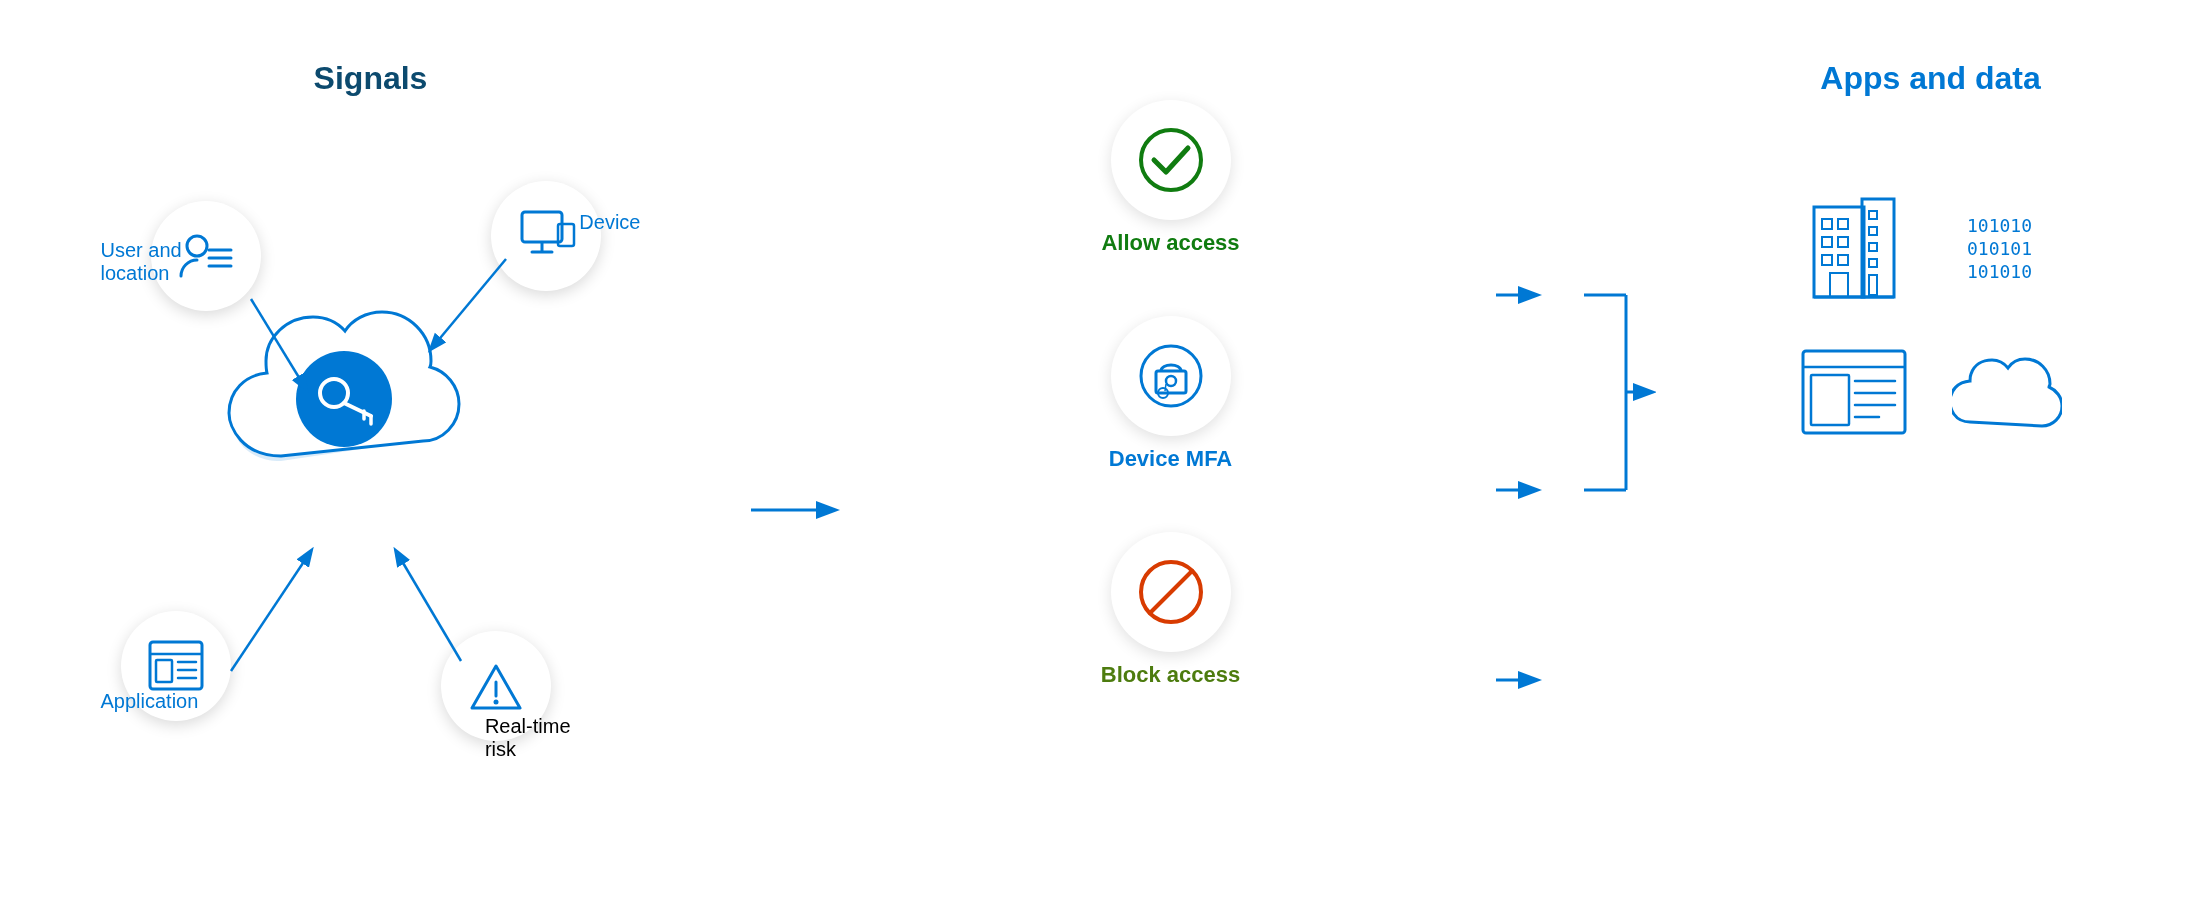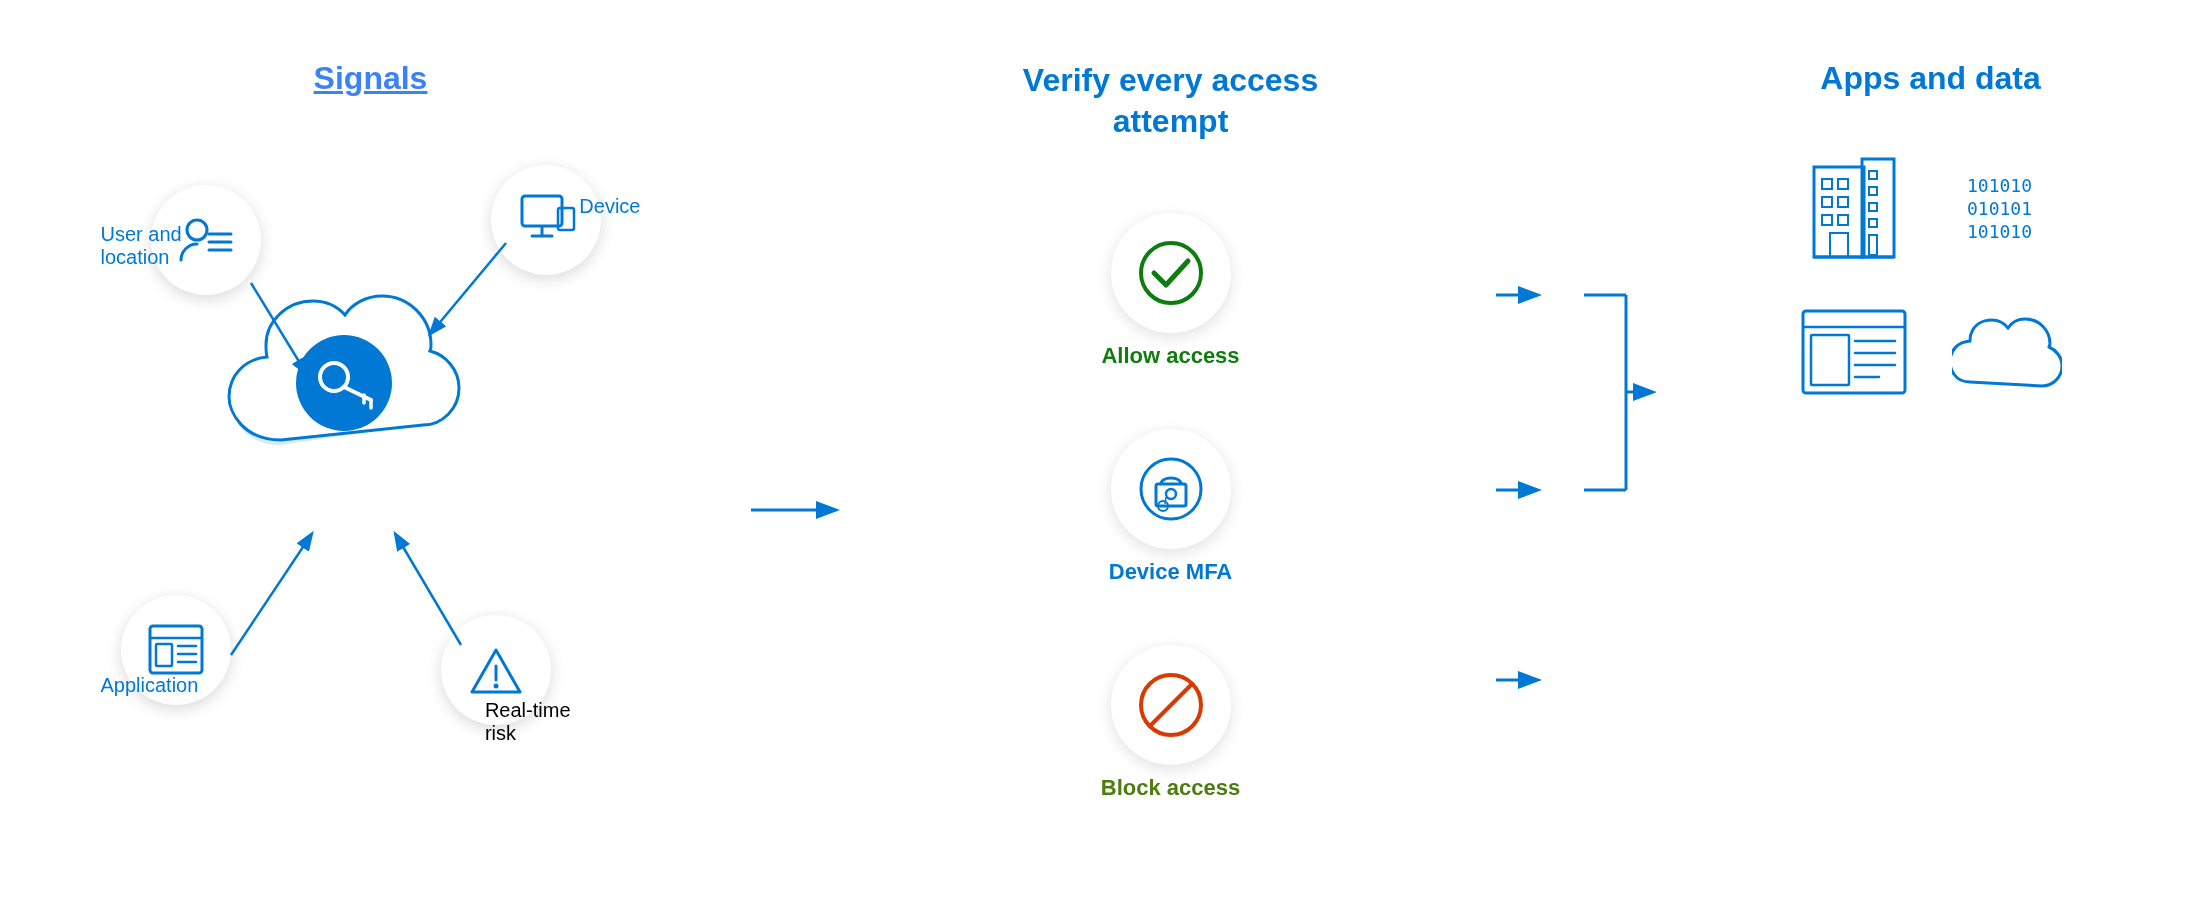--- a/index.html
+++ b/index.html
@@ -24,25 +24,24 @@
     }
 
     
     .signals-section {
       width: 520px;
       position: relative;
       height: 780px;
     }
     .signals-title {
       text-align: center;
-      color: #3b82f6;
+      color: #0c4a6e;
       font-size: 32px;
       font-weight: 600;
-      margin-bottom: 8px;
-      text-decoration: underline;
+      margin-bottom: 24px;
     }
     .signal-icons-area {
       position: relative;
       width: 520px;
       height: 720px;
     }
     
     .cloud-container {
       position: absolute;
       left: 110px;
@@ -141,20 +140,21 @@
       height: 780px;
       display: flex;
       flex-direction: column;
       align-items: center;
     }
     .apps-title {
       color: #0078d4;
       font-size: 32px;
       font-weight: 600;
       text-align: center;
+      margin-bottom: 40px;
     }
     .apps-grid {
       display: grid;
       grid-template-columns: 1fr 1fr;
       gap: 40px 43px;
       margin-top: 60px;
     }
     .app-icon {
       display: flex;
       align-items: center;
@@ -254,21 +254,20 @@
       <defs>
         <marker id="arr1" markerWidth="8" markerHeight="8" refX="6" refY="3" orient="auto">
           <path d="M0,0 L0,6 L8,3 z" fill="#0078d4"></path>
         </marker>
       </defs>
       <line x1="5" y1="20" x2="88" y2="20" stroke="#0078d4" stroke-width="3" marker-end="url(#arr1)"></line>
     </svg>
   </div>
 
   <div class="verify-section">
-    <div class="verify-title" style="color:#0078d4;font-size:32px;font-weight:600;text-align:center;line-height:1.3;">Verify every access<br>attempt</div>
 
     <div class="verify-items">
 
       <div class="verify-item">
         <div class="verify-icon-circle">
           <svg width="70" height="70" viewBox="0 0 70 70" fill="none">
             <circle cx="35" cy="35" r="30" stroke="#107c10" stroke-width="4" fill="none"></circle>
             <polyline points="18,35 30,47 52,23" stroke="#107c10" stroke-width="5" stroke-linecap="round" stroke-linejoin="round" fill="none"></polyline>
           </svg>
         </div>

